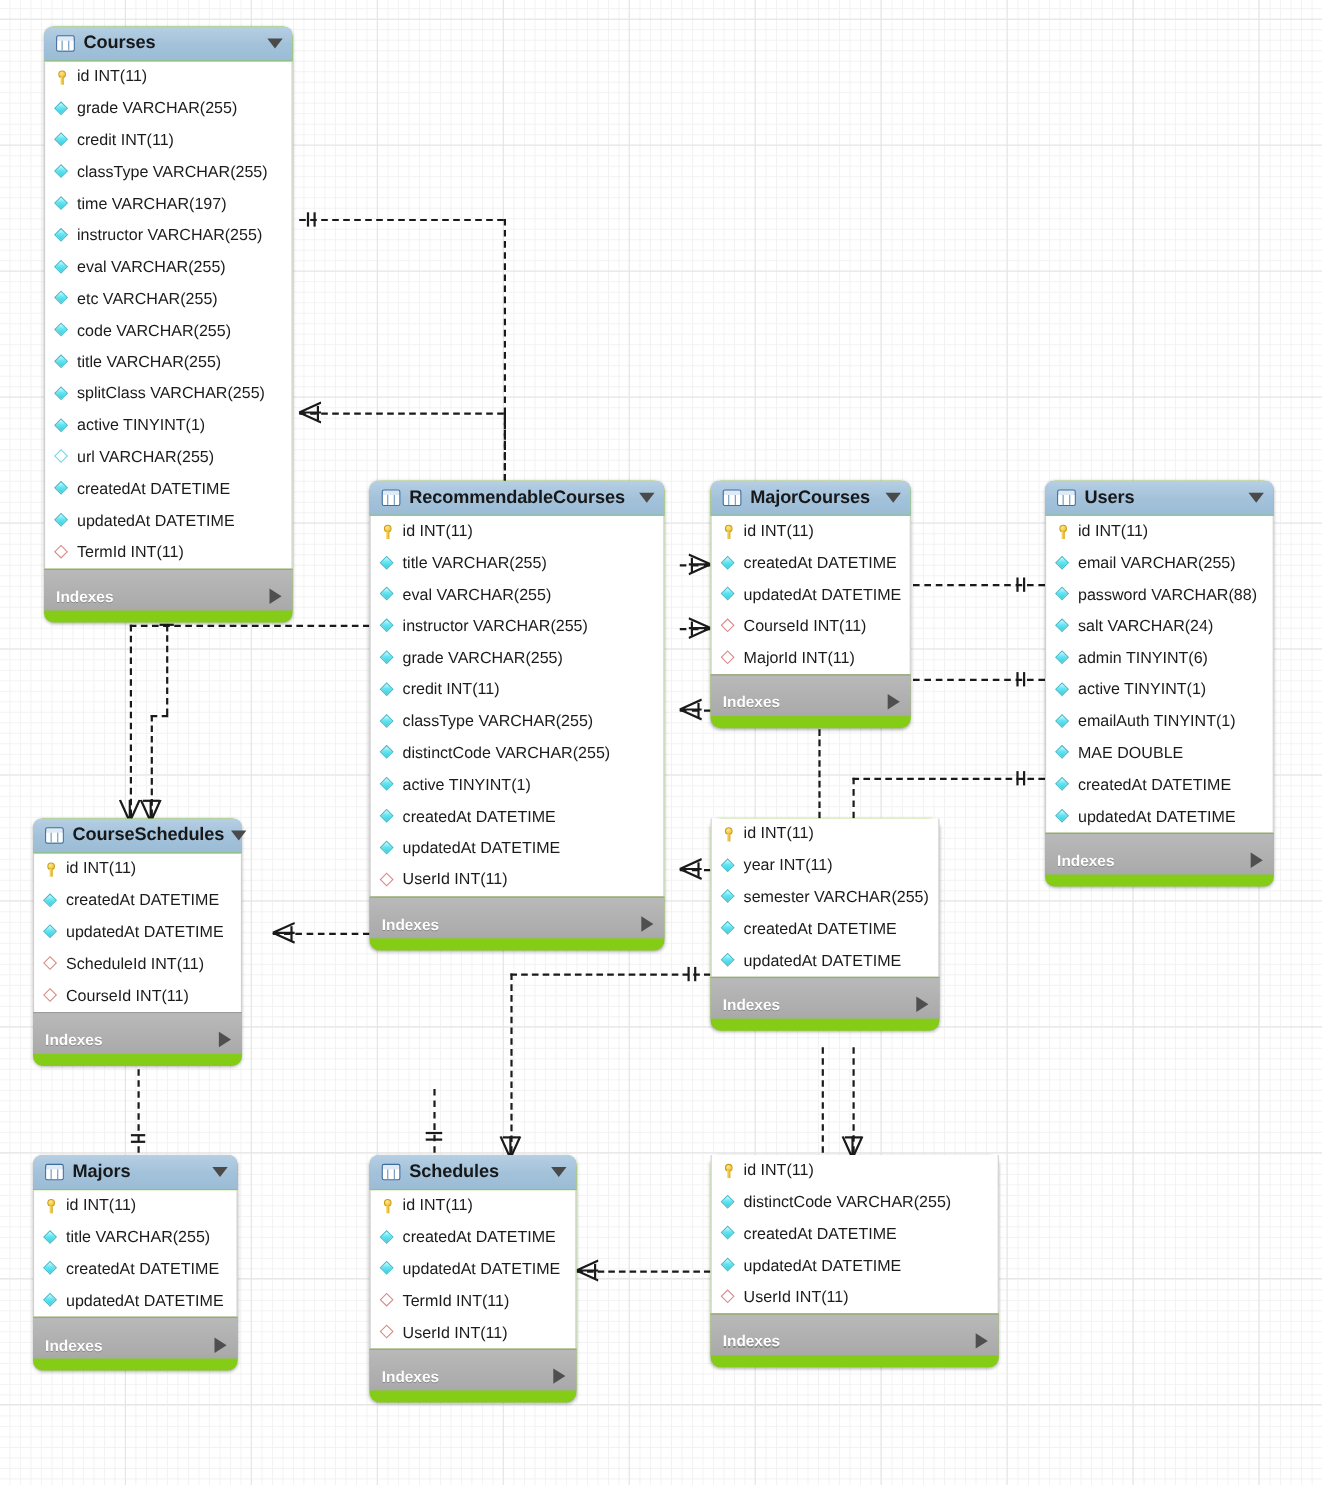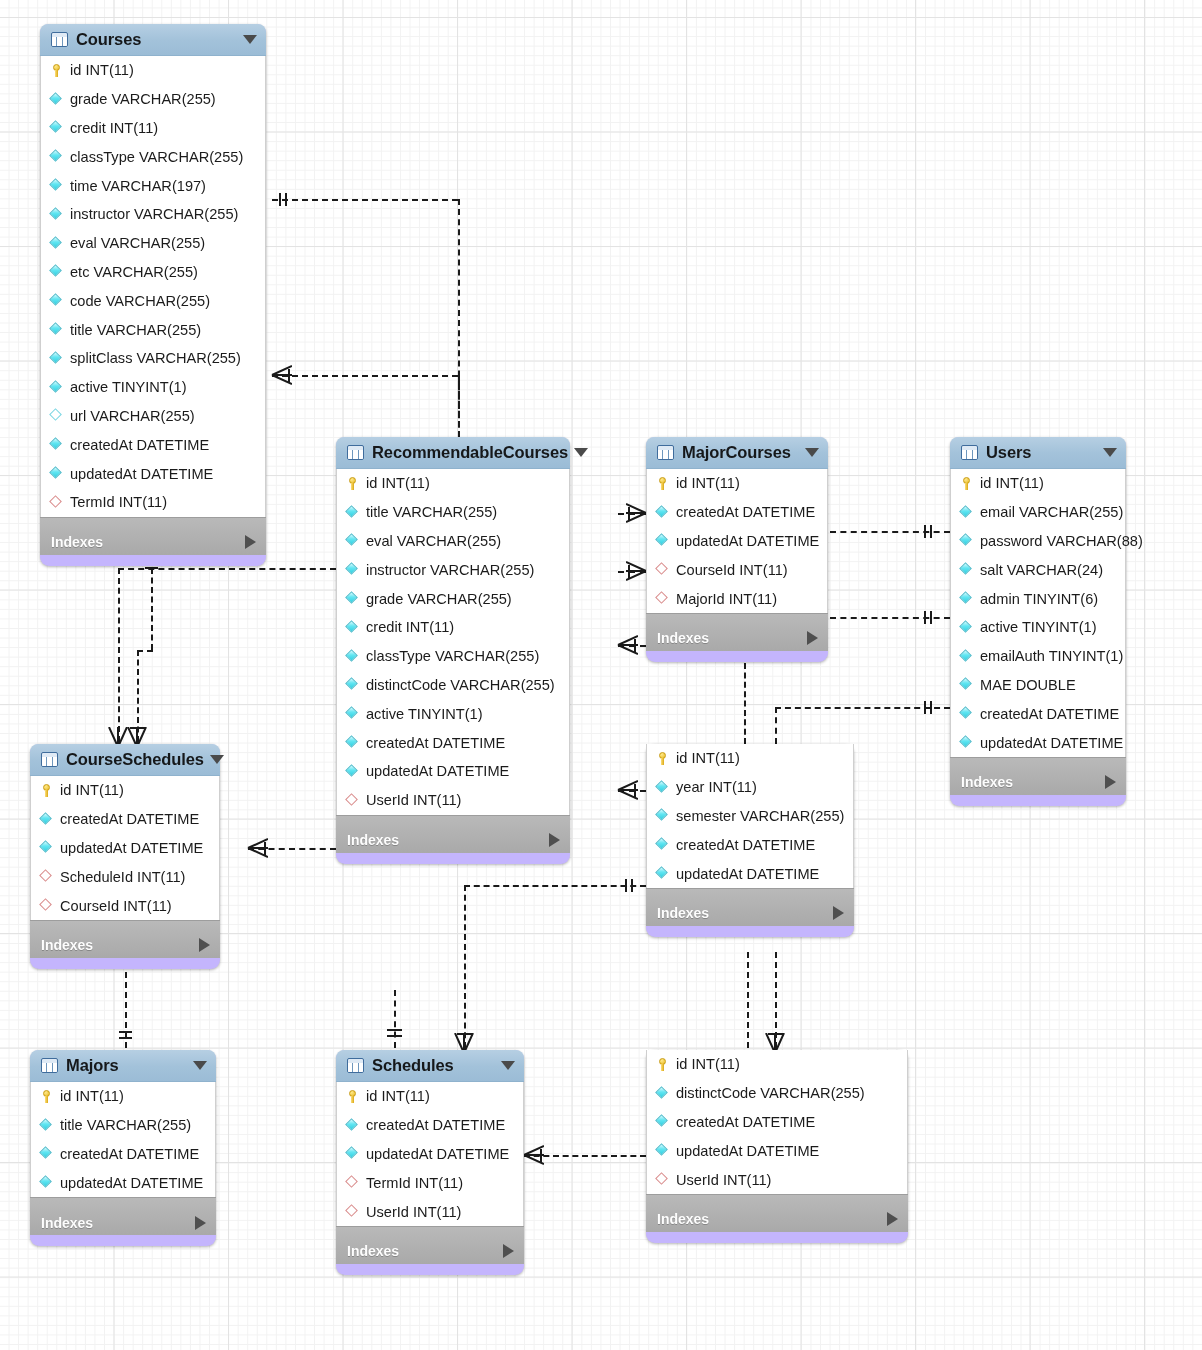--- a/index.html
+++ b/index.html
@@ -15,21 +15,21 @@
     background-position:-1px 17px,-1px 17px,-1px 17px,-1px 17px;
     font-family:"Liberation Sans", sans-serif;
     -webkit-font-smoothing:antialiased;
   }
   #canvas{position:absolute;inset:0;}
 
   
   .tbl{
     position:absolute;
     border-radius:9px;
-    background:#c4b5fd;
+    background:#84cc16;
     box-shadow:0 1px 3px rgba(0,0,0,.30);
     z-index:5;
     padding-bottom:11px;
   }
   .tbl .hdr{
     height:31px;
     display:flex;align-items:center;
     padding:0 9px 0 11px;
     border-radius:8px 8px 0 0;
     background:linear-gradient(to bottom,#b6cfe3 0%,#a3c2da 52%,#9bbcd6 100%);
@@ -299,21 +299,21 @@
           <div class="fld">
             <span class="gl dia-fk"></span>
             <span>TermId INT(11)</span>
           </div>
         </div>
         <div class="idx">
           <span>Indexes</span>
           <div class="tri"></div>
         </div>
       </div>
-      <div class="tbl" style="left: 336px; top: 437px; width: 234px;">
+      <div class="tbl" style="left: 336px; top: 437px; width: 268px;">
         <div class="hdr">
           <div class="tbl-icon">
             <i></i>
             <i></i>
             <i></i>
           </div>
           <div class="tbl-title">RecommendableCourses</div>
           <div class="caret"></div>
         </div>
         <div class="fields">
@@ -401,21 +401,21 @@
           <div class="fld">
             <span class="gl dia-fk"></span>
             <span>MajorId INT(11)</span>
           </div>
         </div>
         <div class="idx">
           <span>Indexes</span>
           <div class="tri"></div>
         </div>
       </div>
-      <div class="tbl" style="left: 950px; top: 437px; width: 176px;">
+      <div class="tbl" style="left: 950px; top: 437px; width: 208px;">
         <div class="hdr">
           <div class="tbl-icon">
             <i></i>
             <i></i>
             <i></i>
           </div>
           <div class="tbl-title">Users</div>
           <div class="caret"></div>
         </div>
         <div class="fields">

